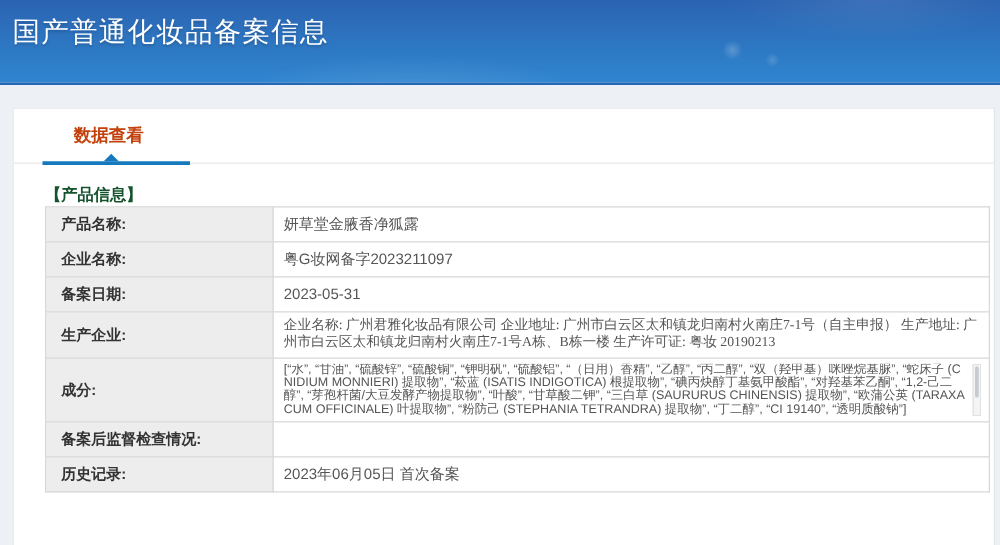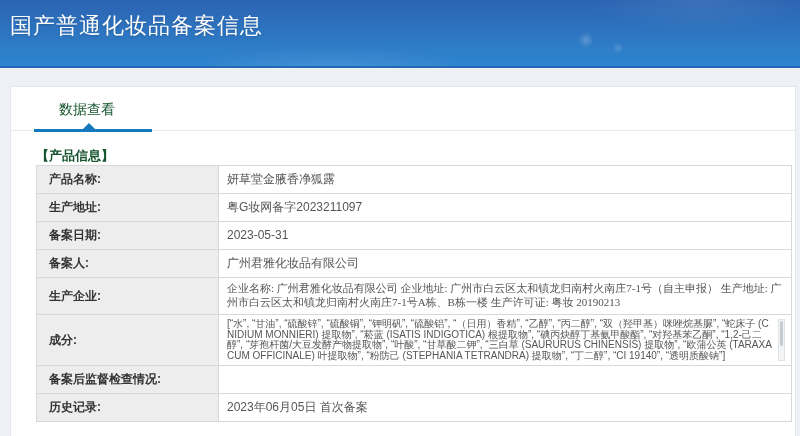--- a/index.html
+++ b/index.html
@@ -29,21 +29,21 @@
     margin: 18px 4px 0 10px;
     background: #ffffff;
     min-height: 360px;
     border: 1px solid #e3e7ea;
     border-bottom: none;
   }
   
   .tabbar { position: relative; padding-top: 13px; height: 44px; border-bottom: 1px solid #e9e9e9; }
   .tab {
     display: inline-block; margin-left: 48px;
-    color: #14532d; font-size: 14px; font-weight: normal; cursor: pointer;
+    color: #c2410c; font-size: 14px; font-weight: bold; cursor: pointer;
   }
   .tab-underline {
     position: absolute; left: 23px; bottom: -2px; width: 118px; height: 3px;
     background: #1679be;
   }
   .tab-pointer {
     position: absolute; left: 72px; bottom: 1px;
     width: 0; height: 0;
     border-left: 6px solid transparent; border-right: 6px solid transparent;
     border-bottom: 6px solid #1679be;
@@ -105,30 +105,26 @@
 
   <div class="section-title">【产品信息】</div>
 
   <table class="info">
     <tbody>
         <tr class="r-s">
       <td class="lbl">产品名称:</td>
       <td class="val">妍草堂金腋香净狐露</td>
     </tr>
     <tr class="r-s">
-      <td class="lbl">生产地址:</td>
+      <td class="lbl">企业名称:</td>
       <td class="val">粤G妆网备字2023211097</td>
     </tr>
     <tr class="r-s">
       <td class="lbl">备案日期:</td>
       <td class="val">2023-05-31</td>
-    </tr>
-    <tr class="r-s">
-      <td class="lbl">备案人:</td>
-      <td class="val">广州君雅化妆品有限公司</td>
     </tr>
     <tr class="r-l">
       <td class="lbl">生产企业:</td>
       <td class="val multiline">企业名称: 广州君雅化妆品有限公司 企业地址: 广州市白云区太和镇龙归南村火南庄7-1号（自主申报） 生产地址: 广州市白云区太和镇龙归南村火南庄7-1号A栋、B栋一楼 生产许可证: 粤妆 20190213</td>
     </tr>
     <tr class="r-xl">
       <td class="lbl">成分:</td>
       <td class="val">
         <div class="ing-box">
           <div class="ing-text">[“水”, “甘油”, “硫酸锌”, “硫酸铜”, “钾明矾”, “硫酸铝”, “（日用）香精”, “乙醇”, “丙二醇”, “双（羟甲基）咪唑烷基脲”, “蛇床子 (CNIDIUM MONNIERI) 提取物”, “菘蓝 (ISATIS INDIGOTICA) 根提取物”, “碘丙炔醇丁基氨甲酸酯”, “对羟基苯乙酮”, “1,2-己二醇”, “芽孢杆菌/大豆发酵产物提取物”, “叶酸”, “甘草酸二钾”, “三白草 (SAURURUS CHINENSIS) 提取物”, “欧蒲公英 (TARAXACUM OFFICINALE) 叶提取物”, “粉防己 (STEPHANIA TETRANDRA) 提取物”, “丁二醇”, “CI 19140”, “透明质酸钠”]</div>

